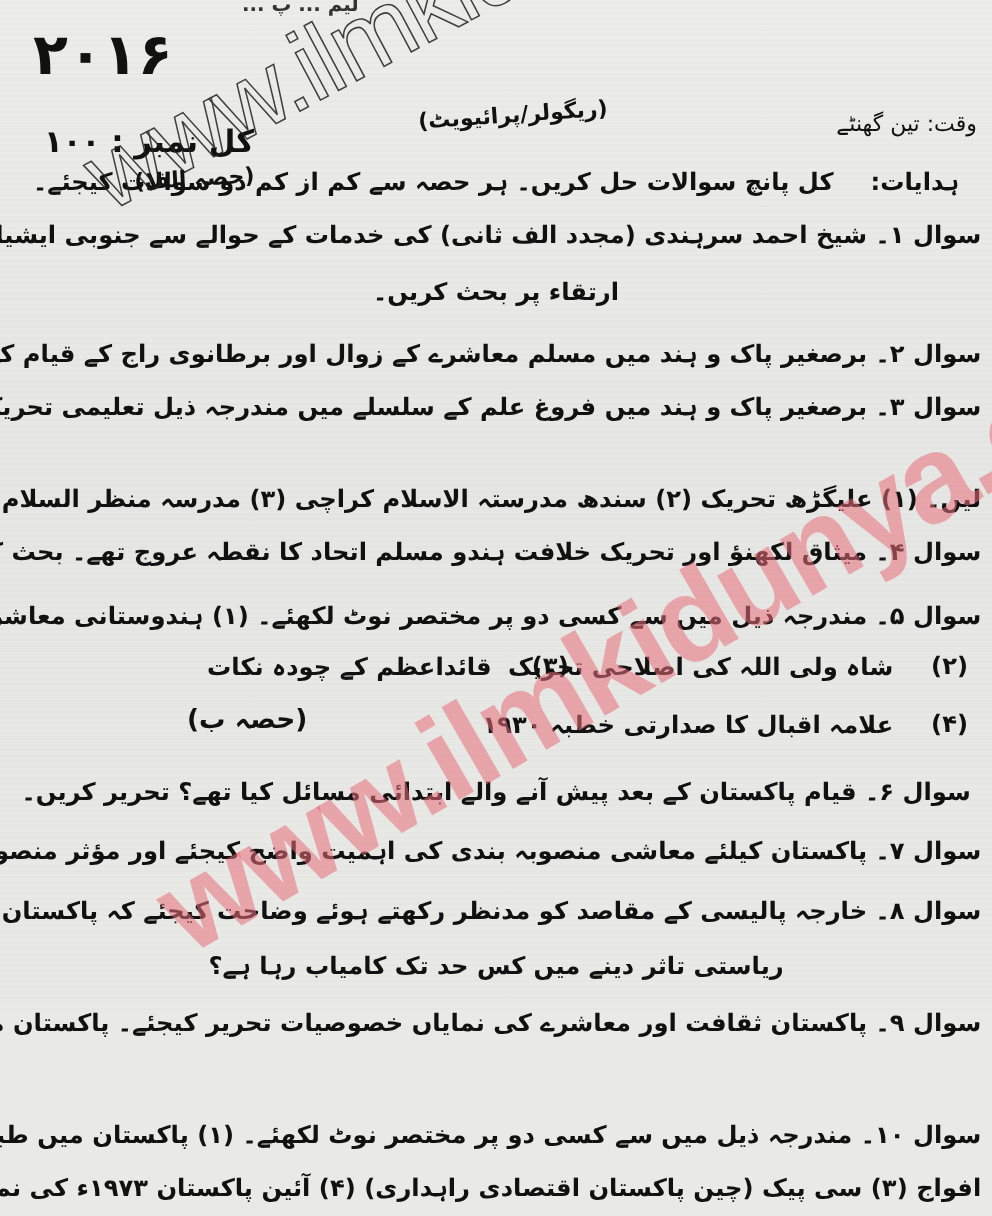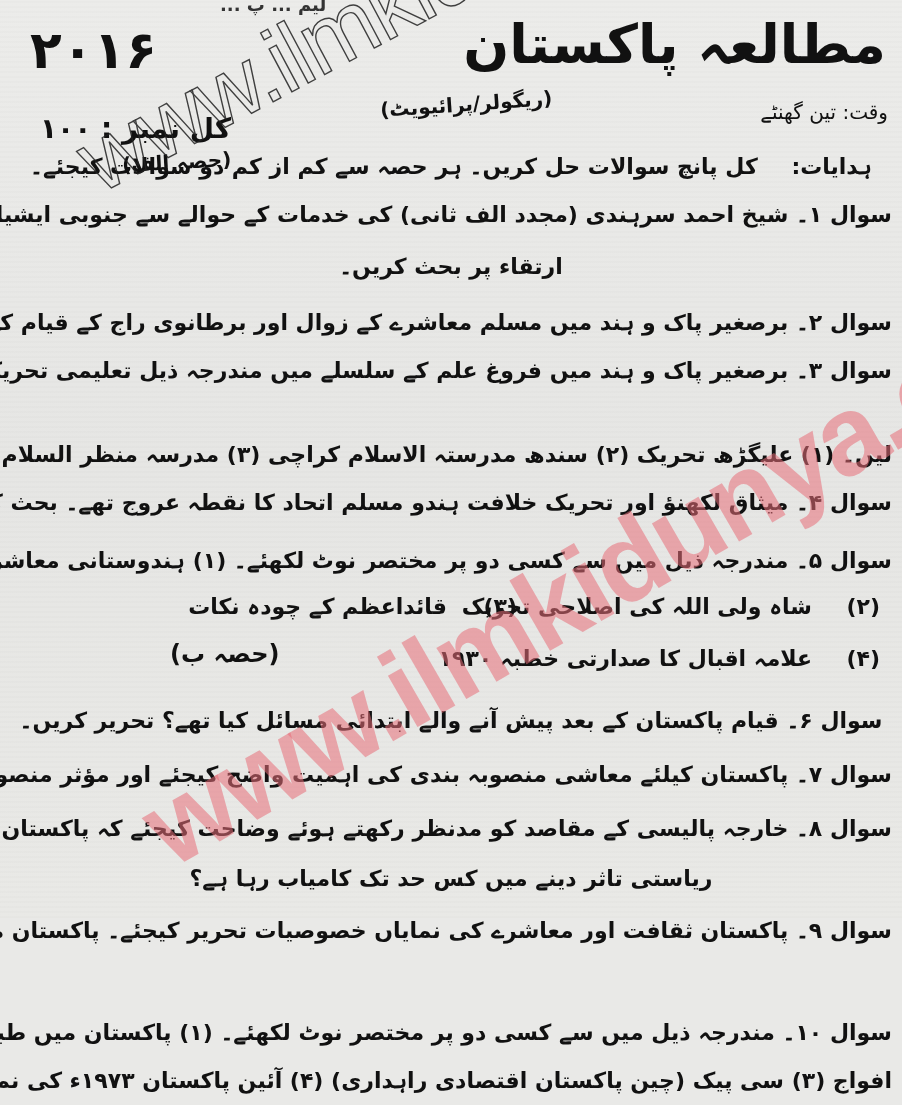--- a/index.html
+++ b/index.html
@@ -77,21 +77,20 @@
     }
     .sub-item { position: absolute; font-size: 22px; font-weight: bold; direction: rtl; white-space: nowrap; }
   </style>
 </head>
 <body>
 
 <div class="paper">
 
   <div class="top-faint">لیم ... پ ...</div>
 
-  <div class="title">مطالعہ پاکستان</div>
   <div class="year">۲۰۱۶</div>
   <div class="subtitle">(ریگولر/پرائیویٹ)</div>
   <div class="time">وقت: تین گھنٹے</div>
   <div class="marks">کل نمبر : ۱۰۰</div>
 
   <div class="line" style="top:152px;">
     <span>ہدایات:</span>
     <span style="margin-right:26px;">کل پانچ سوالات حل کریں۔ ہر حصہ سے کم از کم دو سوالات کیجئے۔</span>
   </div>
   <div class="section-a">(حصہ الف)</div>

